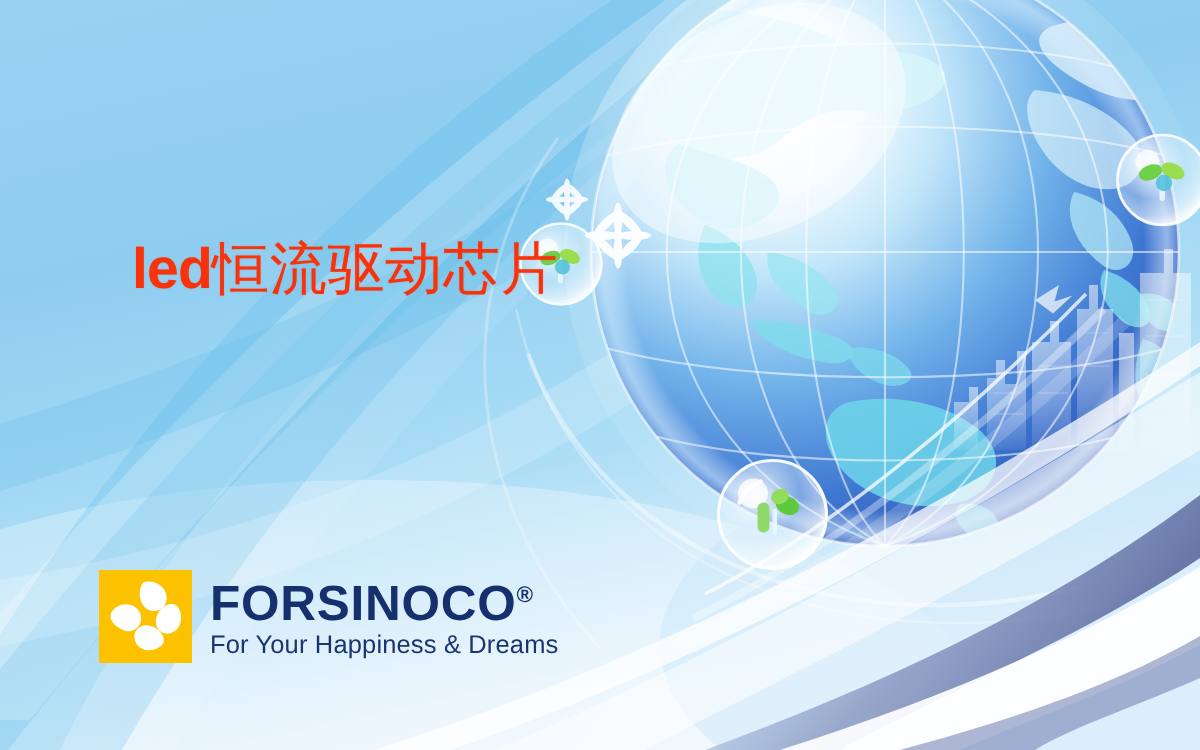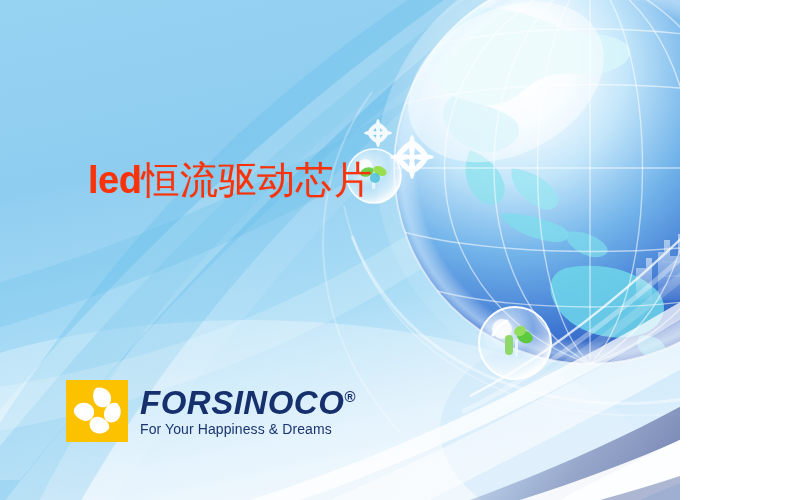--- a/index.html
+++ b/index.html
@@ -7,21 +7,21 @@
     margin: 0;
     padding: 0;
     background: #ffffff;
   }
   body {
     font-family: "Liberation Sans", "DejaVu Sans", sans-serif;
   }
 
   #banner {
     position: relative;
-    width: 680px;
+    width: 800px;
     height: 500px;
     overflow: hidden;
     background: linear-gradient(165deg, #9ed5f2 0%, #8ecdf0 30%, #a8dcf5 60%, #cfeafa 85%, #e8f4fc 100%);
   }
 
   
   .bg-svg {
     position: absolute;
     inset: 0;
     width: 800px;
@@ -79,31 +79,30 @@
     flex-direction: column;
     justify-content: center;
   }
   #wordmark {
     font-size: 33px;
     font-weight: 700;
     color: #16306d;
     letter-spacing: .5px;
     line-height: 1;
     white-space: nowrap;
-    font-style: italic;
   }
   #wordmark .reg {
     font-size: 15px;
     vertical-align: super;
     font-weight: 700;
     letter-spacing: 0;
   }
   #tagline {
     margin-top: 3px;
-    font-size: 14px;
+    font-size: 17px;
     font-weight: 400;
     color: #1b3470;
     letter-spacing: .1px;
     white-space: nowrap;
     line-height: 1;
   }
 </style>
 </head>
 <body>
 

